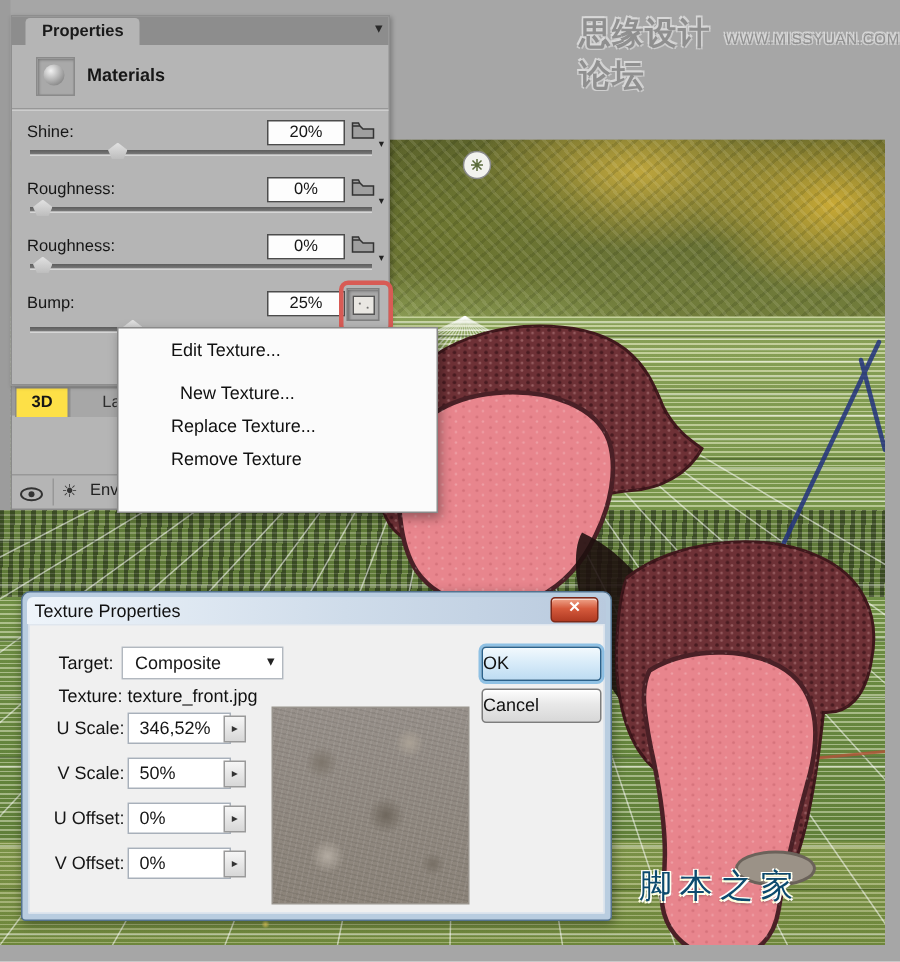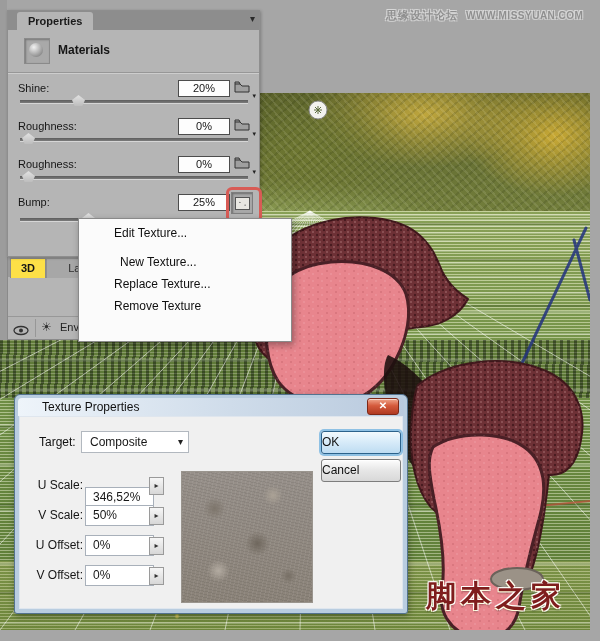--- a/index.html
+++ b/index.html
@@ -32,24 +32,24 @@
         radial-gradient(circle 5px at 12% 60%, #e8d96a, rgba(0,0,0,0) 70%),
         radial-gradient(circle 4px at 30% 80%, #e2d05e, rgba(0,0,0,0) 70%),
         radial-gradient(circle 5px at 55% 65%, #d8ca66, rgba(0,0,0,0) 70%),
         radial-gradient(circle 4px at 80% 85%, #e5d468, rgba(0,0,0,0) 70%),
         linear-gradient(rgba(220,210,120,.22),rgba(150,160,70,.30));}
   .scene svg{position:absolute;left:0;top:0;}
 
   
   .wm-top{left:386px;top:8px;z-index:2;display:flex;align-items:baseline;gap:8px;color:#8f8f8f;
     text-shadow:-1px -1px 0 #d8d8d8,1px -1px 0 #d2d2d2,-1px 1px 0 #cfcfcf,1px 1px 0 #c9c9c9;}
-  .wm-top .cn{font-size:11px;font-weight:bold;letter-spacing:1px;}
-  .wm-top .url{font-size:10px;font-weight:bold;letter-spacing:.5px;}
+  .wm-top .cn{font-size:21px;font-weight:bold;letter-spacing:1px;}
+  .wm-top .url{font-size:10px;font-weight:normal;letter-spacing:.5px;}
   .wm-bottom{left:426px;top:576px;z-index:3;text-align:center;}
-  .wm-bottom .cn{font-size:30px;font-weight:bold;letter-spacing:5px;color:#7f1d1d;
+  .wm-bottom .cn{font-size:22px;font-weight:normal;letter-spacing:5px;color:#0c4a6e;
     text-shadow:-1px -1px 0 #fff,1px -1px 0 #ffe,-1px 1px 0 #ffd,1px 1px 0 #fff,0 2px 2px rgba(0,0,0,.35);}
   .wm-bottom .url{font-size:15px;font-weight:bold;letter-spacing:3px;color:#d6402a;margin-top:2px;
     text-shadow:-1px -1px 0 #fff,1px -1px 0 #fff,-1px 1px 0 #fff,1px 1px 0 #fff;}
 
   .left-strip{left:0;top:0;width:7px;height:340px;background:#9c9c9c;z-index:2;}
 
   
   .pp{left:7px;top:10px;width:251px;height:245px;background:#b5b5b5;z-index:3;
       border:1px solid #8e8e8e;box-shadow:1px 1px 3px rgba(0,0,0,.25);}
   .pp-tabbar{position:absolute;left:0;top:0;right:0;height:19px;background:#8d8d8d;}
@@ -99,21 +99,21 @@
   .mi.first{margin-top:3px;}
   .mi.gap{margin-top:7px;padding-left:41px;}
   .mi.anno::before{content:"";position:absolute;left:6px;right:6px;top:-1px;bottom:-1px;
       border:3px solid #d85b55;border-radius:7px;}
 
   
   .dlg{left:14px;top:394px;width:392px;height:218px;background:#b9cde0;border:1px solid #54738f;
       border-radius:6px 6px 3px 3px;box-shadow:1px 2px 7px rgba(0,0,0,.35);z-index:5;}
   .dlg-title{position:absolute;left:3px;top:3px;right:3px;height:18px;border-radius:4px 4px 0 0;
       background:linear-gradient(90deg,#eef4fa 0%,#cfdcea 55%,#b9cade 100%);
-      font-size:12px;line-height:18px;padding-left:24px;color:#111;}
+      font-size:12px;line-height:18px;padding-left:5px;color:#111;}
   .dlg-close{position:absolute;right:8px;top:3px;width:30px;height:15px;border:1px solid #7e2817;border-radius:3px;
       background:linear-gradient(#f0a68c,#d55a3c 45%,#b03a22);color:#fff;font-size:10px;font-weight:bold;
       text-align:center;line-height:14px;box-shadow:inset 0 1px 0 rgba(255,255,255,.55);}
   .dlg-body{position:absolute;left:4px;right:4px;top:21px;bottom:4px;background:#f0f0f0;border:1px solid #dfe6ee;}
   .dlg .lbl{position:absolute;font-size:12px;color:#111;}
   .combo{position:absolute;left:66px;top:36px;width:98px;height:20px;background:#fff;border:1px solid #b2b8bf;
       font-size:12px;line-height:20px;padding-left:8px;}
   .combo .arr{position:absolute;right:5px;top:0;font-size:10px;color:#222;}
   .frow-lbl{position:absolute;left:8px;width:60px;text-align:right;font-size:12px;}
   .frow-in{position:absolute;left:70px;width:60px;height:19px;background:#fff;border:1px solid #a8b0ba;
@@ -332,23 +332,24 @@
   <div class="abs dlg">
     <div class="dlg-title">Texture Properties</div>
     <div class="dlg-close">✕</div>
     <div class="dlg-body"></div>
 
     <div class="lbl" style="left:24px;top:40px">Target:</div>
     <div class="combo">
       <span>Composite</span>
       <span class="arr">▾</span>
     </div>
+    <div class="lbl" style="left:24px;top:62px">Texture: texture_front.jpg</div>
 
     <div class="frow-lbl" style="top:83px">U Scale:</div>
-    <div class="frow-in" style="top:92px">346,52%</div>
+    <div class="frow-in" style="top:80px">346,52%</div>
     <div class="spin" style="top:82px">▸</div>
 
     <div class="frow-lbl" style="top:113px">V Scale:</div>
     <div class="frow-in" style="top:110px">50%</div>
     <div class="spin" style="top:112px">▸</div>
 
     <div class="frow-lbl" style="top:143px">U Offset:</div>
     <div class="frow-in" style="top:140px">0%</div>
     <div class="spin" style="top:142px">▸</div>
 

